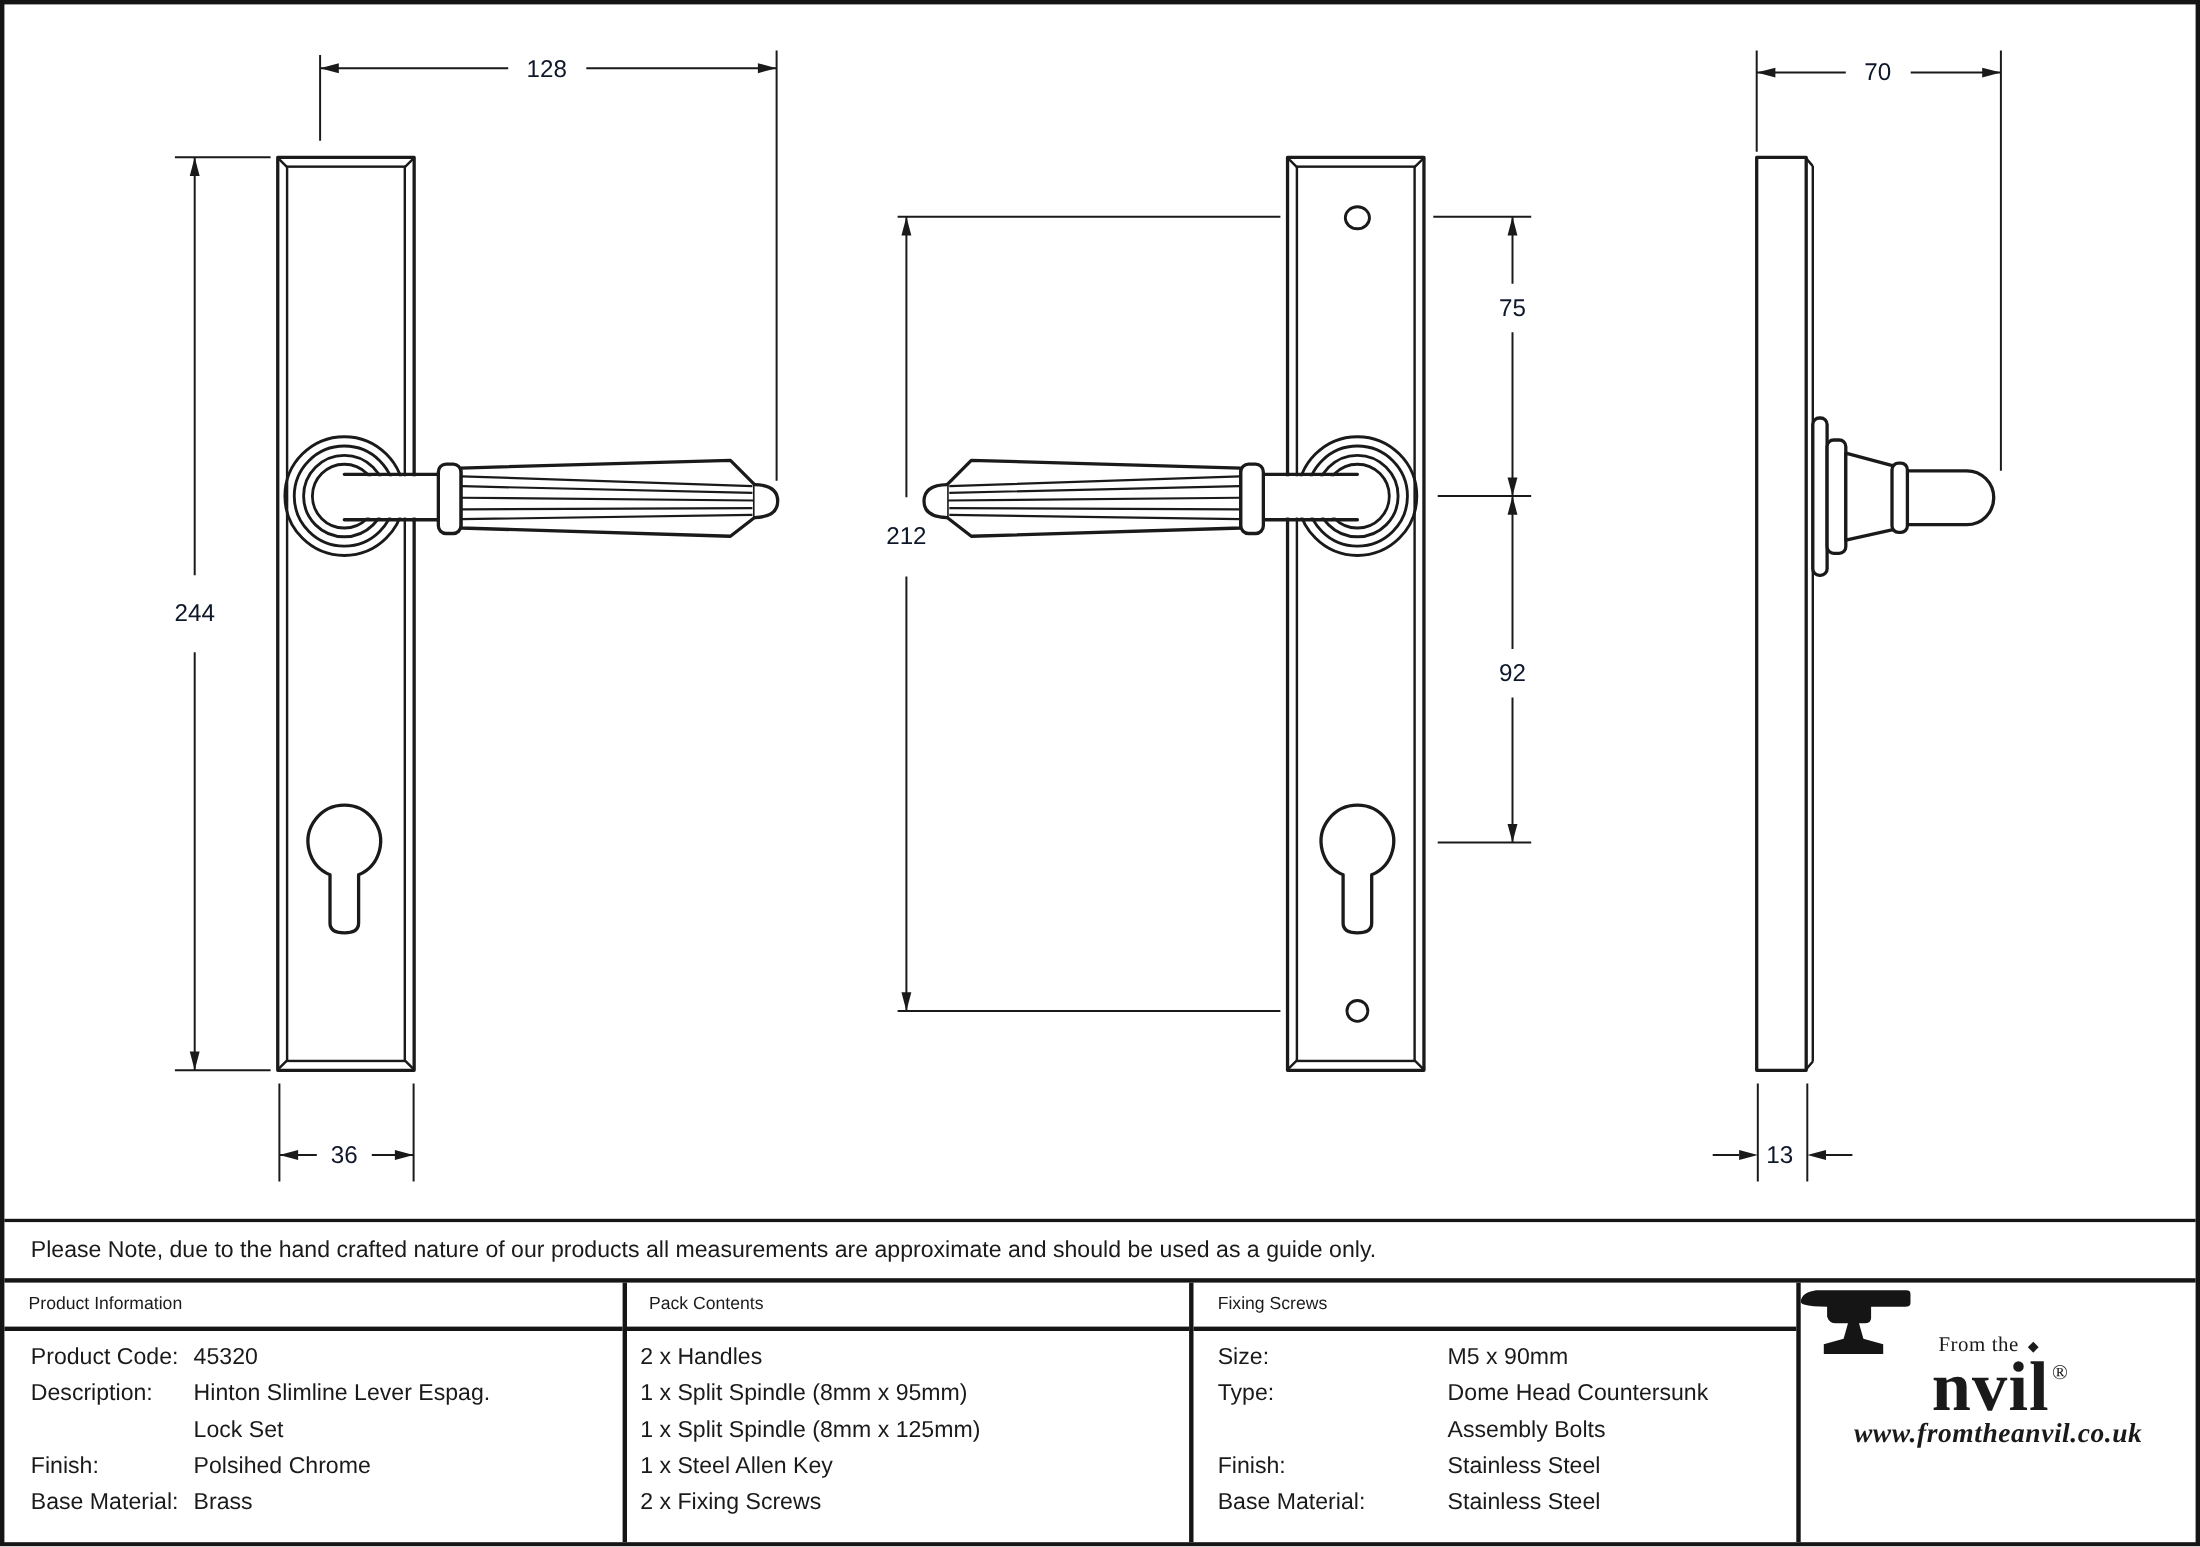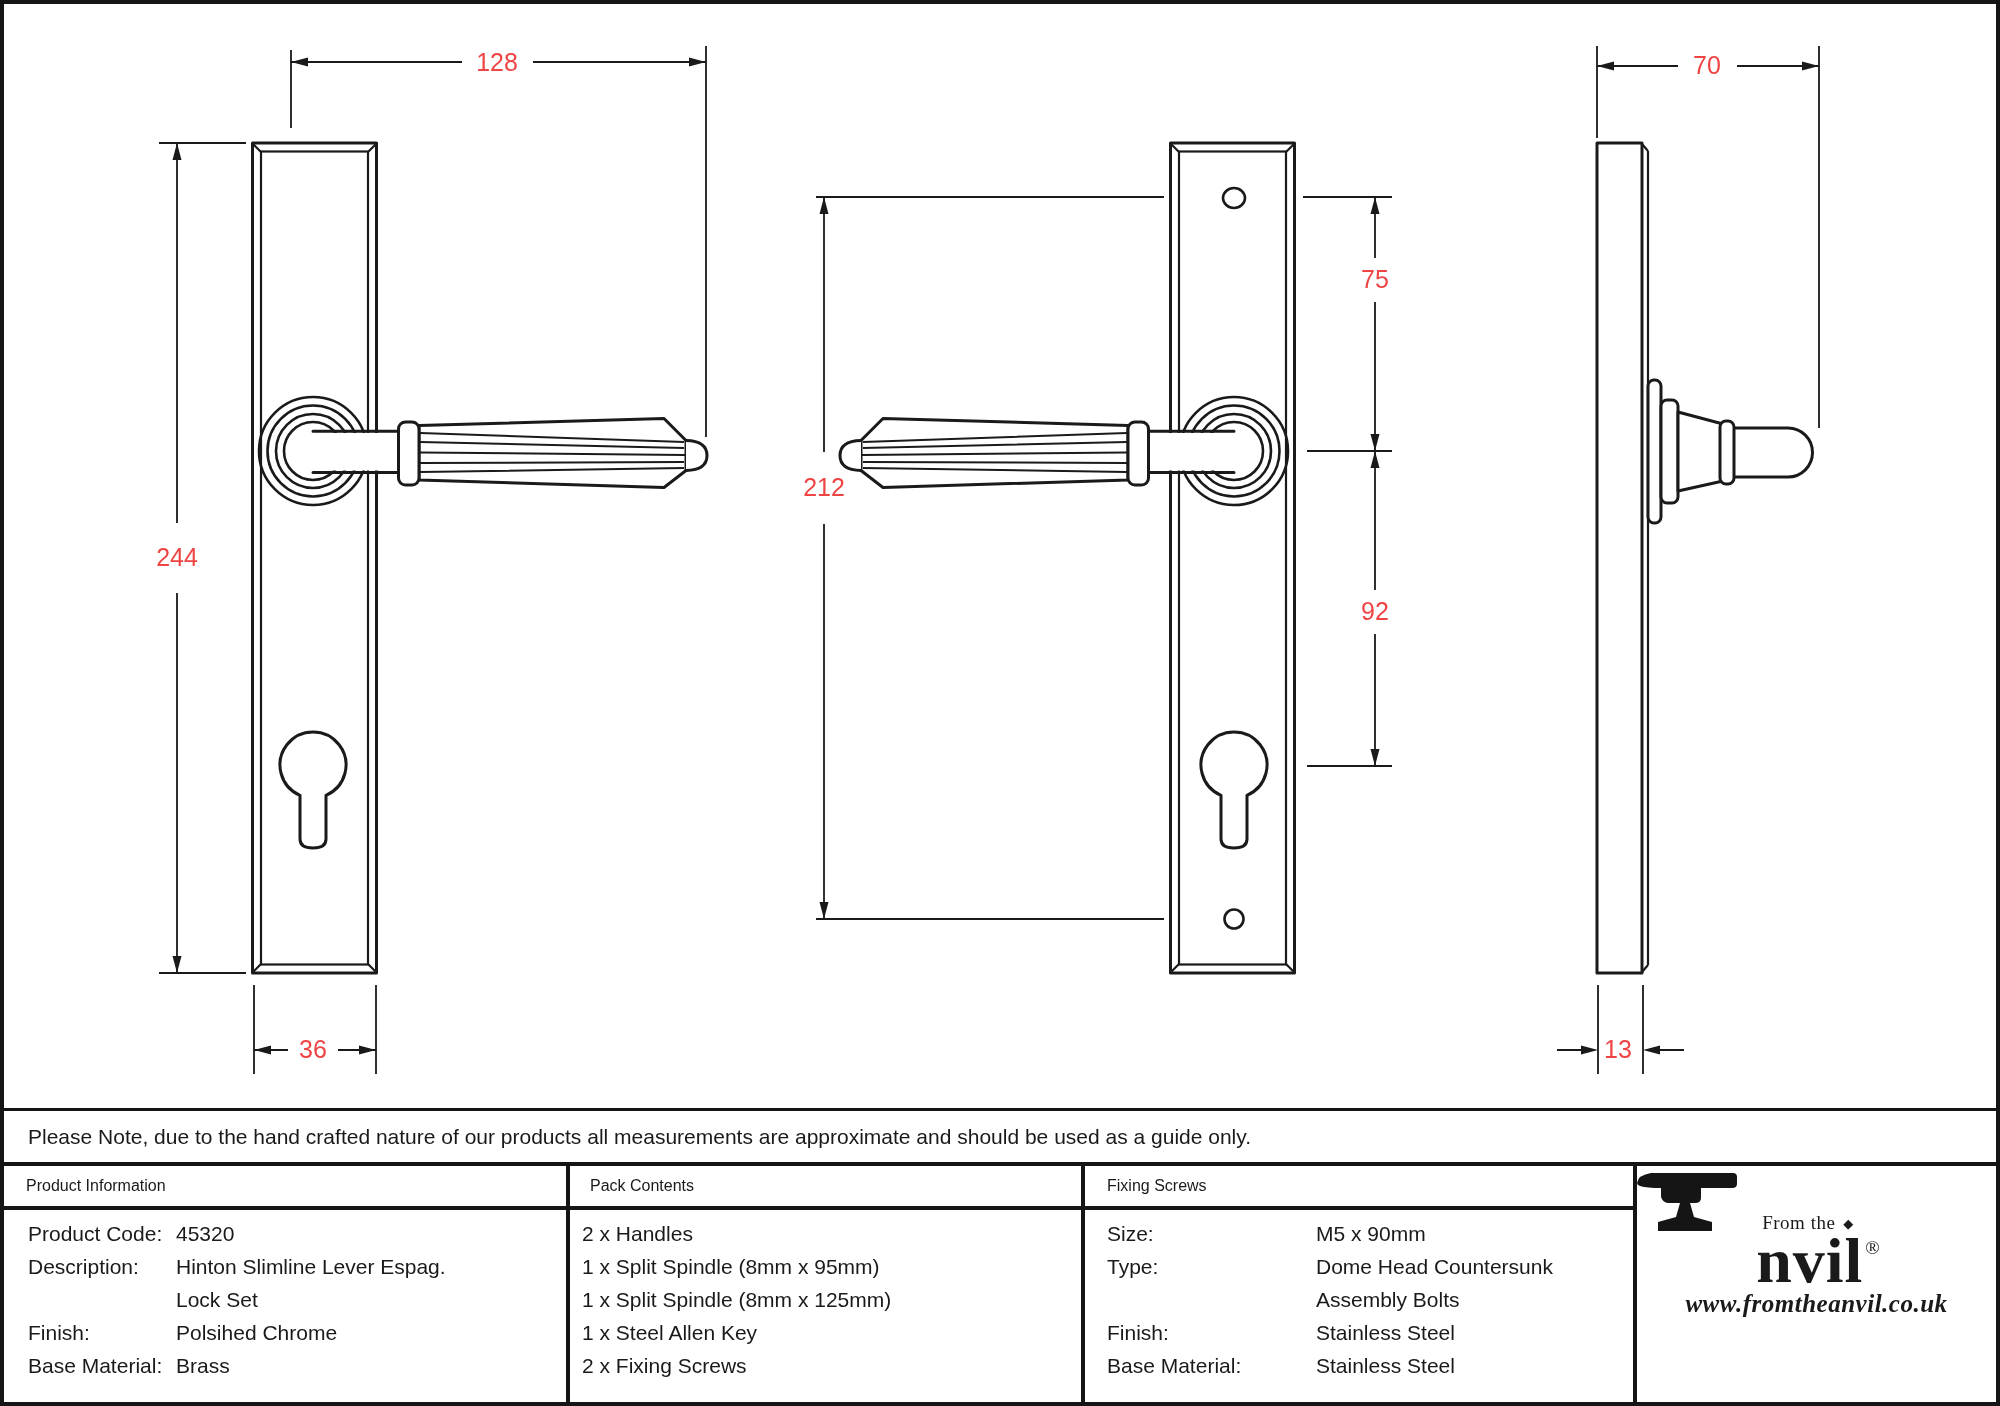--- a/index.html
+++ b/index.html
@@ -11,21 +11,21 @@
   .ln{fill:none;stroke:#1a1a1a;stroke-width:3;stroke-linecap:round;stroke-linejoin:round;}
   .wh{fill:#ffffff;stroke:#1a1a1a;stroke-width:3;stroke-linecap:round;stroke-linejoin:round;}
   .bevel{fill:none;stroke:#1a1a1a;stroke-width:2.2;}
   .flute{fill:none;stroke:#1a1a1a;stroke-width:2;}
   .ring{fill:none;stroke:#1a1a1a;stroke-width:2.6;}
   .cover{fill:#ffffff;stroke:none;}
   .dim-ln{fill:none;stroke:#1a1a1a;stroke-width:1.8;}
   .arr{fill:#1a1a1a;stroke:none;}
   
   .dim{position:absolute;transform:translate(-50%,-50%);background:#fff;padding:0 5px;
-       font-size:25px;line-height:1.1;color:#ef4444;white-space:nowrap;z-index:10;}
+       font-size:22px;line-height:1.1;color:#0f172a;white-space:nowrap;z-index:10;}
   
   .note{position:absolute;left:4px;right:4px;top:1108px;height:54px;box-sizing:border-box;
         border-top:3px solid #151515;display:flex;align-items:center;padding-left:24px;
         font-size:21px;}
   
   .spec-table{position:absolute;left:4px;right:4px;top:1162px;bottom:4px;box-sizing:border-box;
         border-top:4px solid #151515;display:flex;z-index:5;}
   .col{position:relative;border-right:4px solid #151515;box-sizing:border-box;}
   .col:last-child{border-right:none;border-radius:25px;}
   .col-header{height:40px;border-bottom:4px solid #151515;display:flex;align-items:center;

